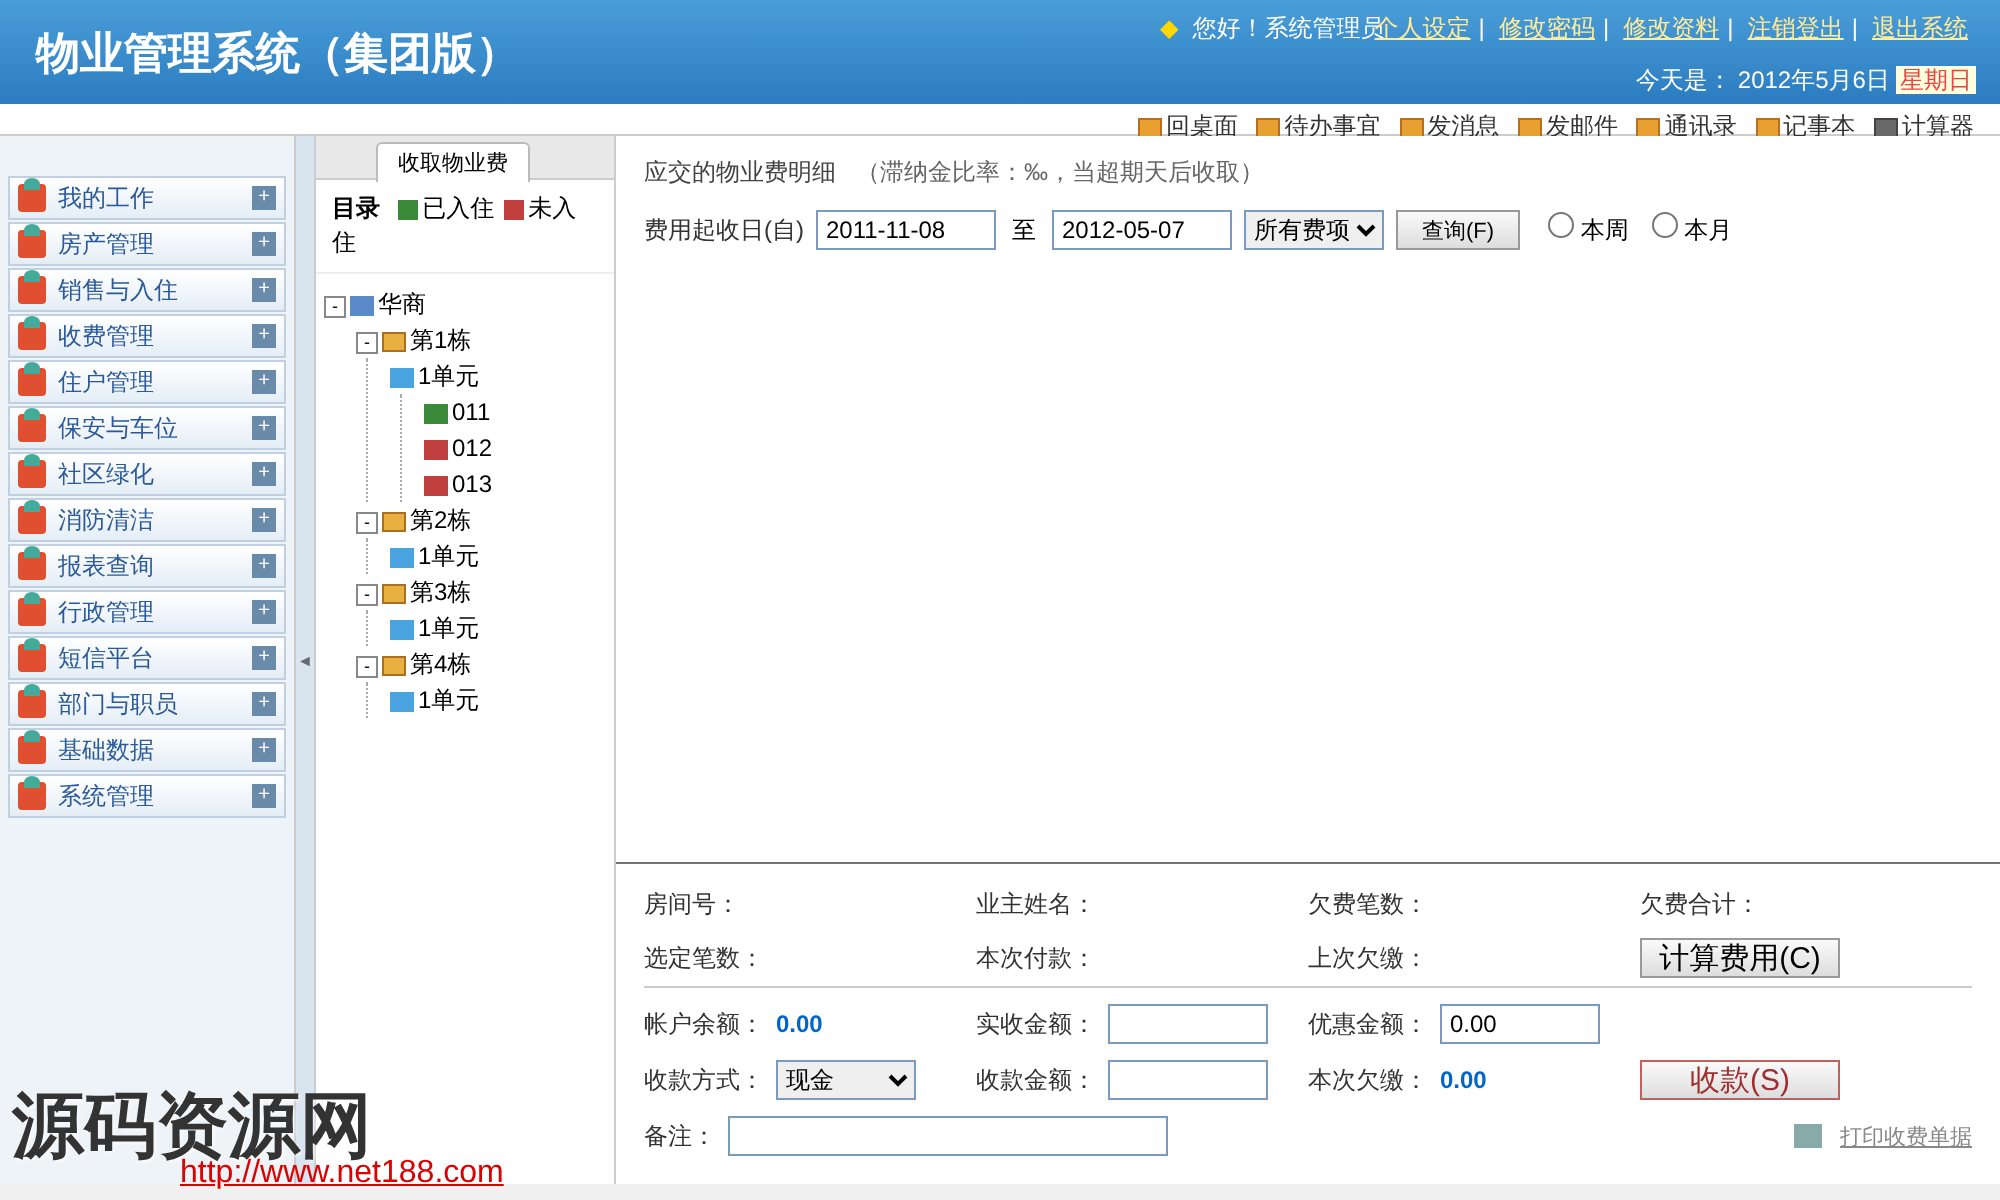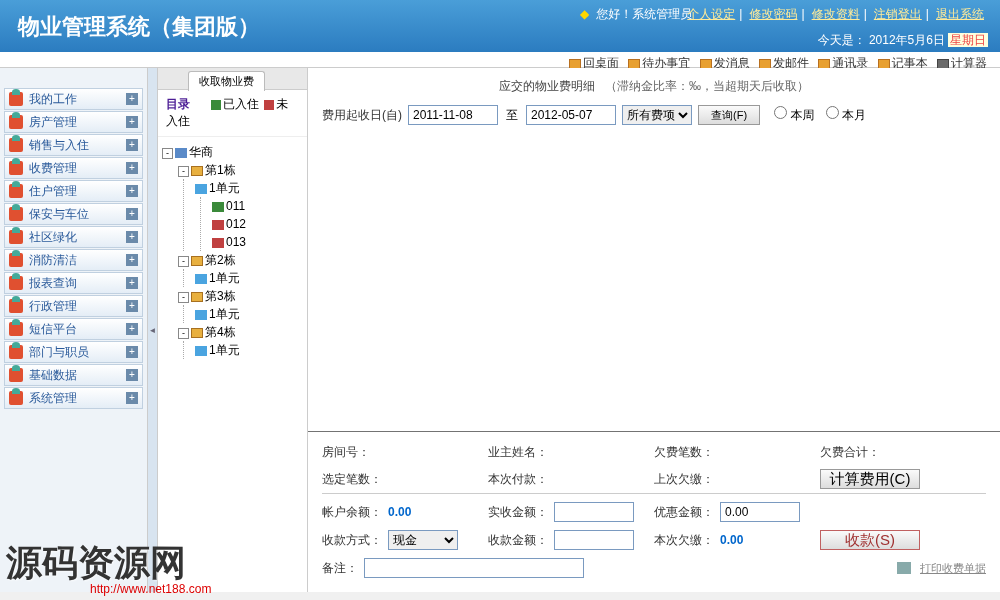--- a/index.html
+++ b/index.html
@@ -29,39 +29,39 @@
 .nav-label { color: #2a5a9a; flex: 1; }
 .nav-plus { width: 12px; height: 12px; background: #6a8aaa; color: #fff; text-align: center; line-height: 11px; font-size: 10px; }
 
 .collapse-handle { width: 10px; background: #d8e4f0; border-right: 1px solid #ccc; display: flex; align-items: center; justify-content: center; cursor: pointer; }
 .collapse-handle::before { content: '◄'; font-size: 8px; color: #667; }
 
 .tree-panel { width: 150px; background: #fff; border-right: 1px solid #ccc; }
 .tree-tab { background: #e8e8e8; border-bottom: 1px solid #ccc; padding: 3px 0 0 30px; height: 22px; }
 .tree-tab span { display: inline-block; background: #fff; border: 1px solid #bbb; border-bottom: none; padding: 2px 10px; font-size: 11px; border-radius: 3px 3px 0 0; }
 .tree-legend { padding: 6px 8px; border-bottom: 1px solid #eee; font-size: 11px; }
-.tree-legend b { color: #4c1d95; margin-right: 16px; }
+.tree-legend b { color: #000000; margin-right: 4px; }
 .legend-icon { display: inline-block; width: 10px; height: 10px; vertical-align: middle; margin: 0 2px; }
 .legend-in { background: #3a8a3a; }
 .legend-out { background: #c04040; }
 .tree { padding: 6px 4px; font-size: 12px; line-height: 18px; }
 .tree-node { white-space: nowrap; }
 .tree-toggle { display: inline-block; width: 11px; height: 11px; border: 1px solid #888; text-align: center; line-height: 9px; font-size: 9px; background: #fff; cursor: pointer; margin-right: 2px; }
 .tree-ico { display: inline-block; width: 12px; height: 10px; vertical-align: middle; margin-right: 2px; }
 .ico-root { background: #5a8ac8; }
 .ico-bldg { background: #e8b040; border: 1px solid #a87020; }
 .ico-unit { background: #4aa4e0; }
 .ico-room-in { background: #3a8a3a; }
 .ico-room-x { background: #c04040; position: relative; }
 .tree-label { cursor: pointer; }
 .tree ul { list-style: none; padding-left: 16px; }
 .tree ul ul { border-left: 1px dotted #aaa; margin-left: 5px; padding-left: 11px; }
 
 .content { flex: 1; background: #fff; padding: 10px 14px; position: relative; }
-.content-title { color: #444; margin-bottom: 10px; text-align: center; }
+.content-title { color: #444; margin-bottom: 10px; }
 .content-title .sub { color: #666; margin-left: 10px; }
 .filter-row { display: flex; align-items: center; gap: 6px; margin-bottom: 8px; }
 .filter-row input[type=text] { border: 1px solid #7a9ac0; height: 20px; padding: 0 4px; width: 90px; }
 .filter-row select { border: 1px solid #7a9ac0; height: 20px; }
 .btn { border: 1px solid #999; background: linear-gradient(to bottom, #fafafa, #ddd); height: 20px; padding: 0 12px; cursor: pointer; font-size: 11px; }
 .sep-to { margin: 0 2px; }
 .radio-group { margin-left: 8px; }
 .radio-group label { margin-right: 8px; }
 
 .summary { position: absolute; bottom: 0; left: 0; right: 0; border-top: 1px solid #737373; padding: 8px 14px 10px 14px; }
@@ -71,21 +71,21 @@
 .sum-val { color: #06c; font-weight: bold; }
 .sum-input { border: 1px solid #7a9ac0; height: 20px; width: 80px; padding: 0 4px; }
 .sum-select { border: 1px solid #7a9ac0; height: 20px; width: 70px; }
 .sum-btn { border: 1px solid #999; background: linear-gradient(to bottom, #fafafa, #ddd); height: 20px; width: 100px; cursor: pointer; font-size: 15px; }
 .sum-btn.primary { border-color: #c06060; color: #a03030; }
 .sum-row.top-border { border-top: 1px solid #ccc; padding-top: 8px; }
 .print-link { color: #888; text-decoration: underline; cursor: pointer; font-size: 11px; }
 .print-ico { display: inline-block; width: 14px; height: 12px; background: #8aa; vertical-align: middle; margin-right: 3px; }
 
 .watermark { position: absolute; left: 6px; bottom: 12px; font-size: 36px; font-weight: bold; font-family: KaiTi, serif; color: #333; text-shadow: 1px 1px 2px rgba(255,255,255,.7); pointer-events: none; }
-.watermark-url { position: absolute; left: 90px; bottom: 4px; font-size: 12px; color: #d00; pointer-events: none; }
+.watermark-url { position: absolute; left: 90px; bottom: 4px; font-size: 16px; color: #d00; text-decoration: underline; pointer-events: none; }
 </style>
 </head>
 <body>
 
 <div class="header">
   <div class="app-title">物业管理系统（集团版）</div>
   <div class="greeting">
     <span class="greeting-icon">◆</span>
     <span>您好！系统管理员</span>
   </div>

